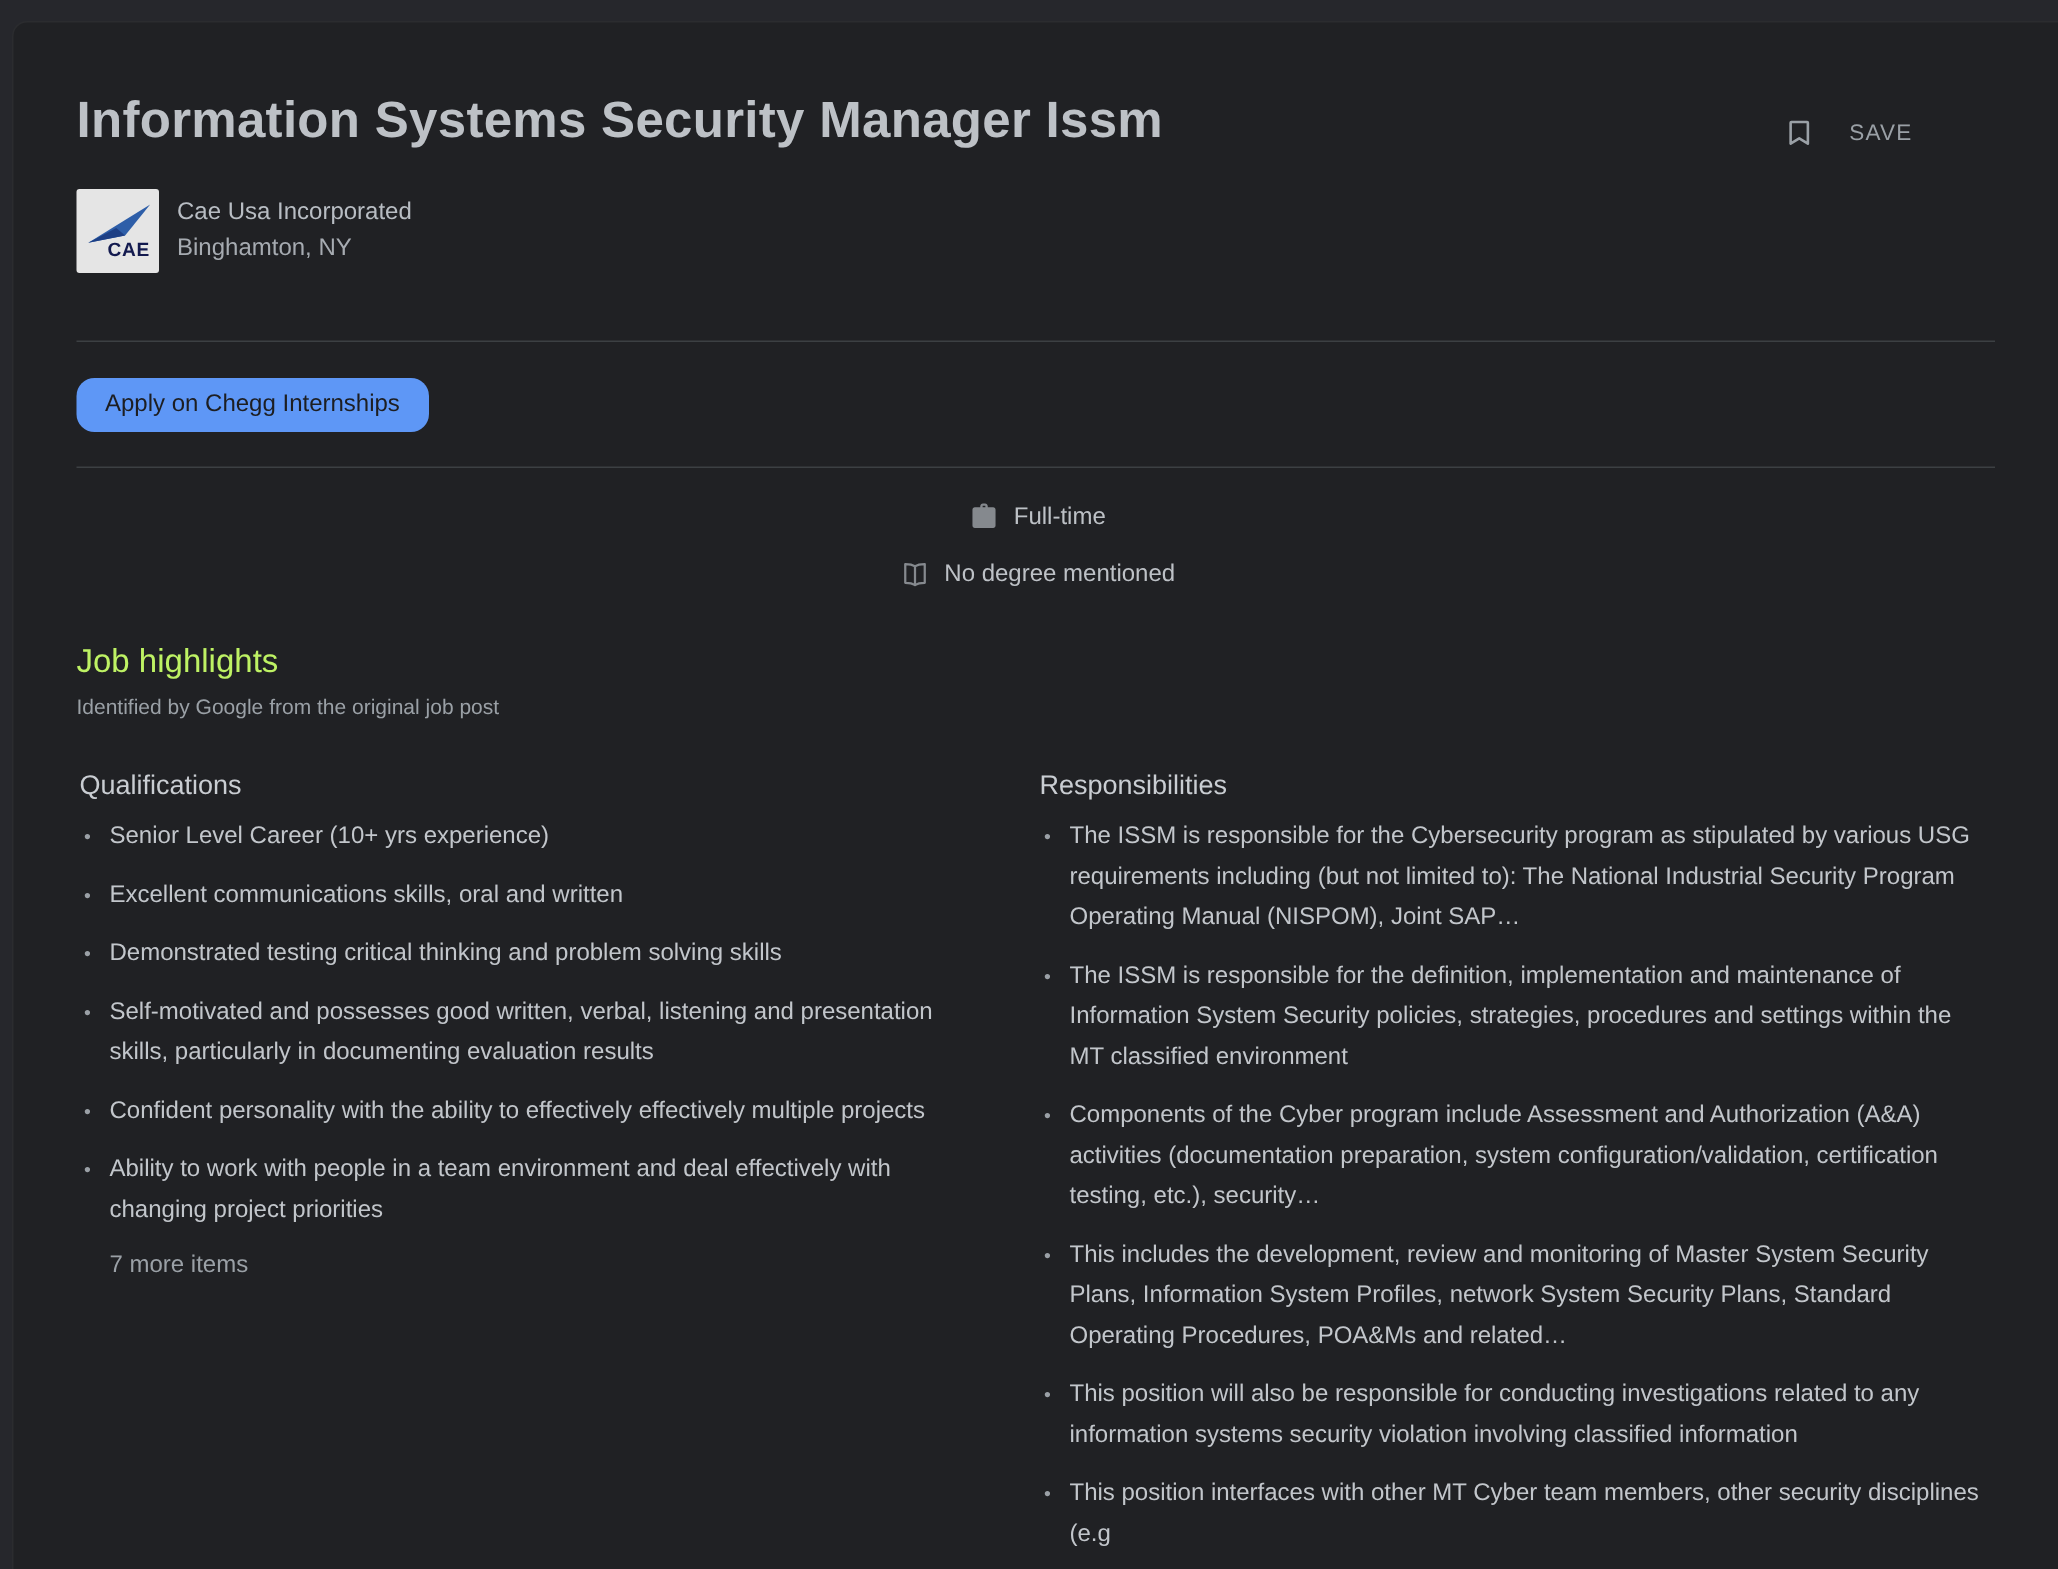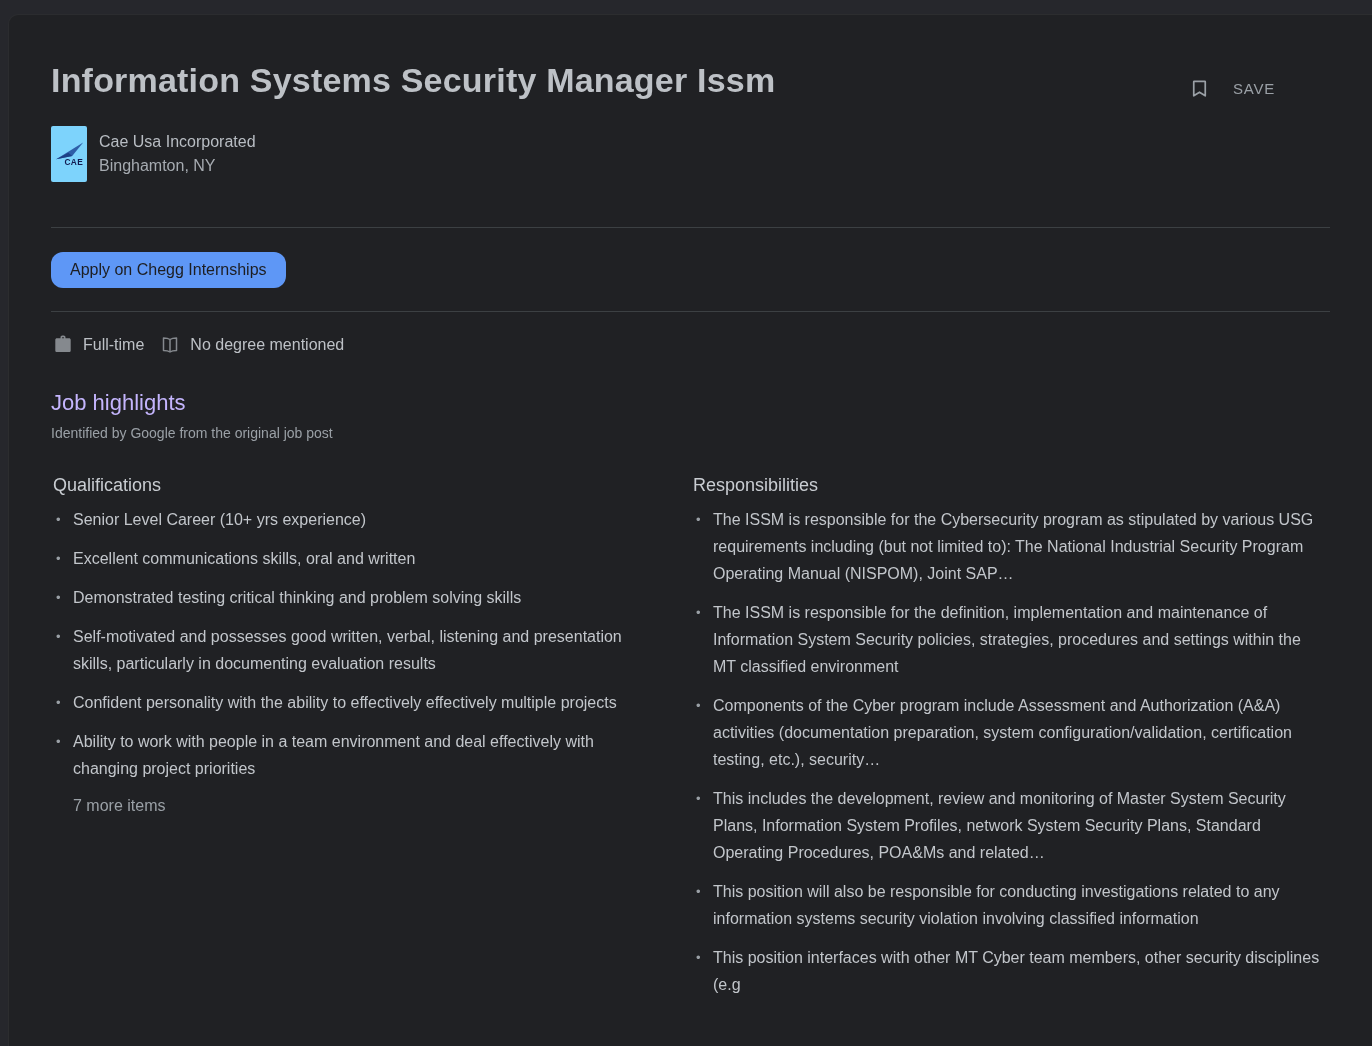--- a/index.html
+++ b/index.html
@@ -31,45 +31,45 @@
     display: flex; align-items: center; gap: 22px;
     margin: 18px 55px 0 0;
     background: none; border: none; cursor: pointer;
     color: #9aa0a6; font-size: 15px; letter-spacing: 0.8px;
     font-family: inherit;
   }
   .save-btn svg { display: block; }
   
   .company-row { display: flex; align-items: center; gap: 12px; margin-top: 26px; }
   .company-logo {
-    width: 36px; height: 56px; background: #7dd3fc; border-radius: 2px;
+    width: 55px; height: 56px; background: #e5e5e5; border-radius: 2px;
     display: flex; align-items: center; justify-content: center; flex: none;
   }
   .company-text { display: flex; flex-direction: column; gap: 6px; }
   .company-name { font-size: 16px; color: #b8bdc3; }
   .company-location { font-size: 16px; color: #a6abb1; }
   .divider { border: none; border-top: 1px solid #3c4043; margin: 0; }
   .divider-1 { margin-top: 45px; }
   .divider-2 { margin-top: 23px; }
   
   .apply-btn {
     margin-top: 24px;
     height: 36px; padding: 0 19px;
     background: #5e97f6; color: #1d1e21;
     border: none; border-radius: 12px; cursor: pointer;
     font-size: 16px; font-weight: 500; font-family: inherit;
     display: inline-flex; align-items: center;
   }
   
-  .meta-row { display: flex; align-items: center; gap: 14px; margin-top: 21px; }
+  .meta-row { display: flex; align-items: center; gap: 14px; margin-top: 21px; flex-direction: column; }
   .meta-item { display: flex; align-items: center; gap: 8px; }
   .meta-item .label { font-size: 16px; color: #bdc1c6; }
   .meta-item svg { display: block; }
   
-  .highlights-title { margin-top: 33px; font-size: 22px; font-weight: 500; color: #c4b5fd; }
+  .highlights-title { margin-top: 33px; font-size: 22px; font-weight: 500; color: #bef264; }
   .highlights-subtitle { margin-top: 9px; font-size: 14px; color: #9aa0a6; }
   .columns {
     margin-top: 34px;
     display: grid;
     grid-template-columns: 592px 636px;
     column-gap: 48px;
   }
   .col-heading { font-size: 18px; color: #c9cdd2; padding-left: 2px; }
   ul.bullet-list { list-style: none; margin-top: 10px; }
   li.bullet-item {

